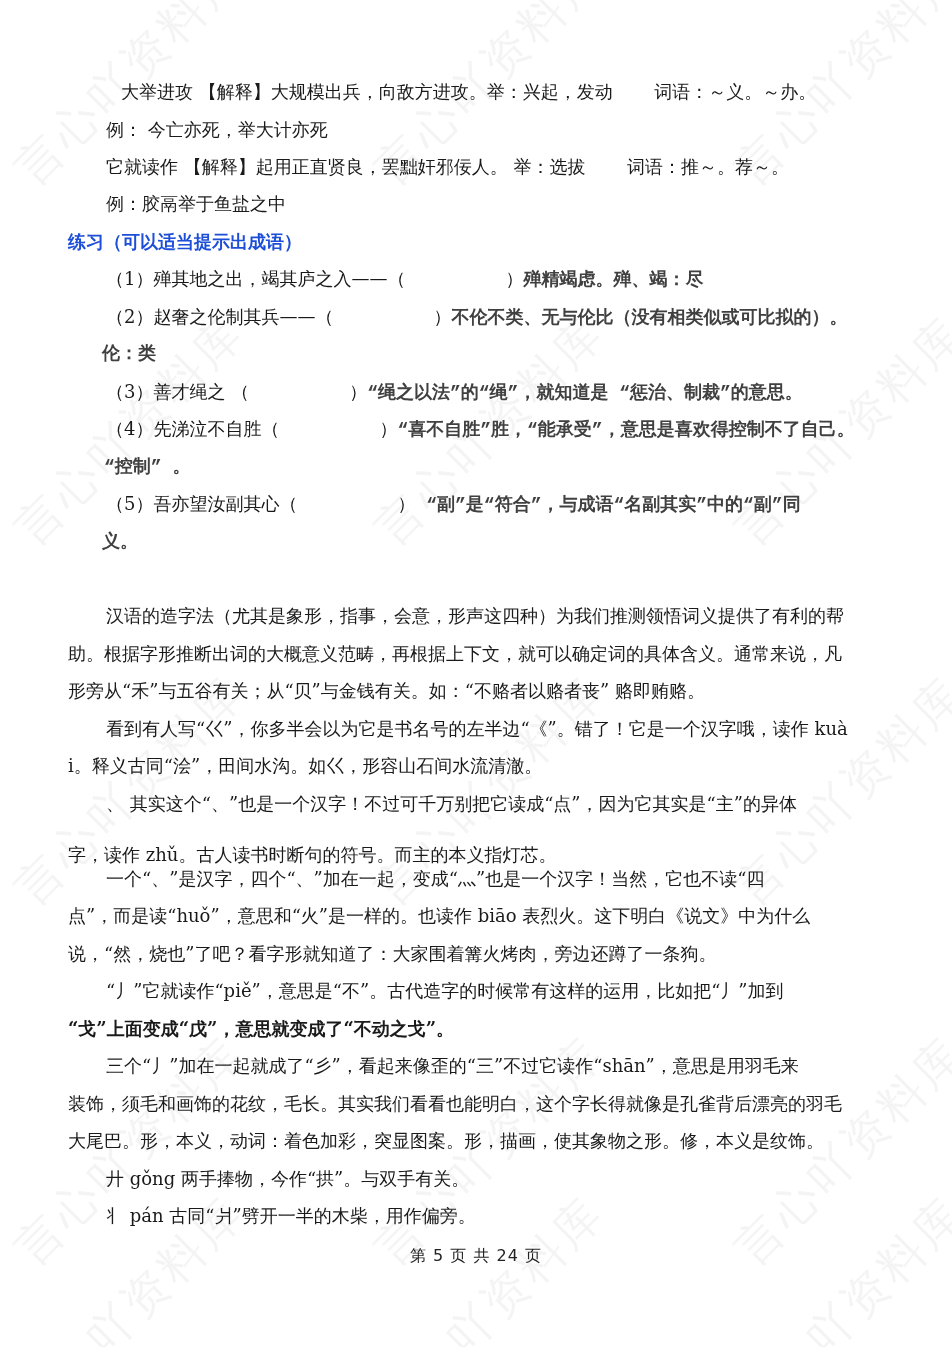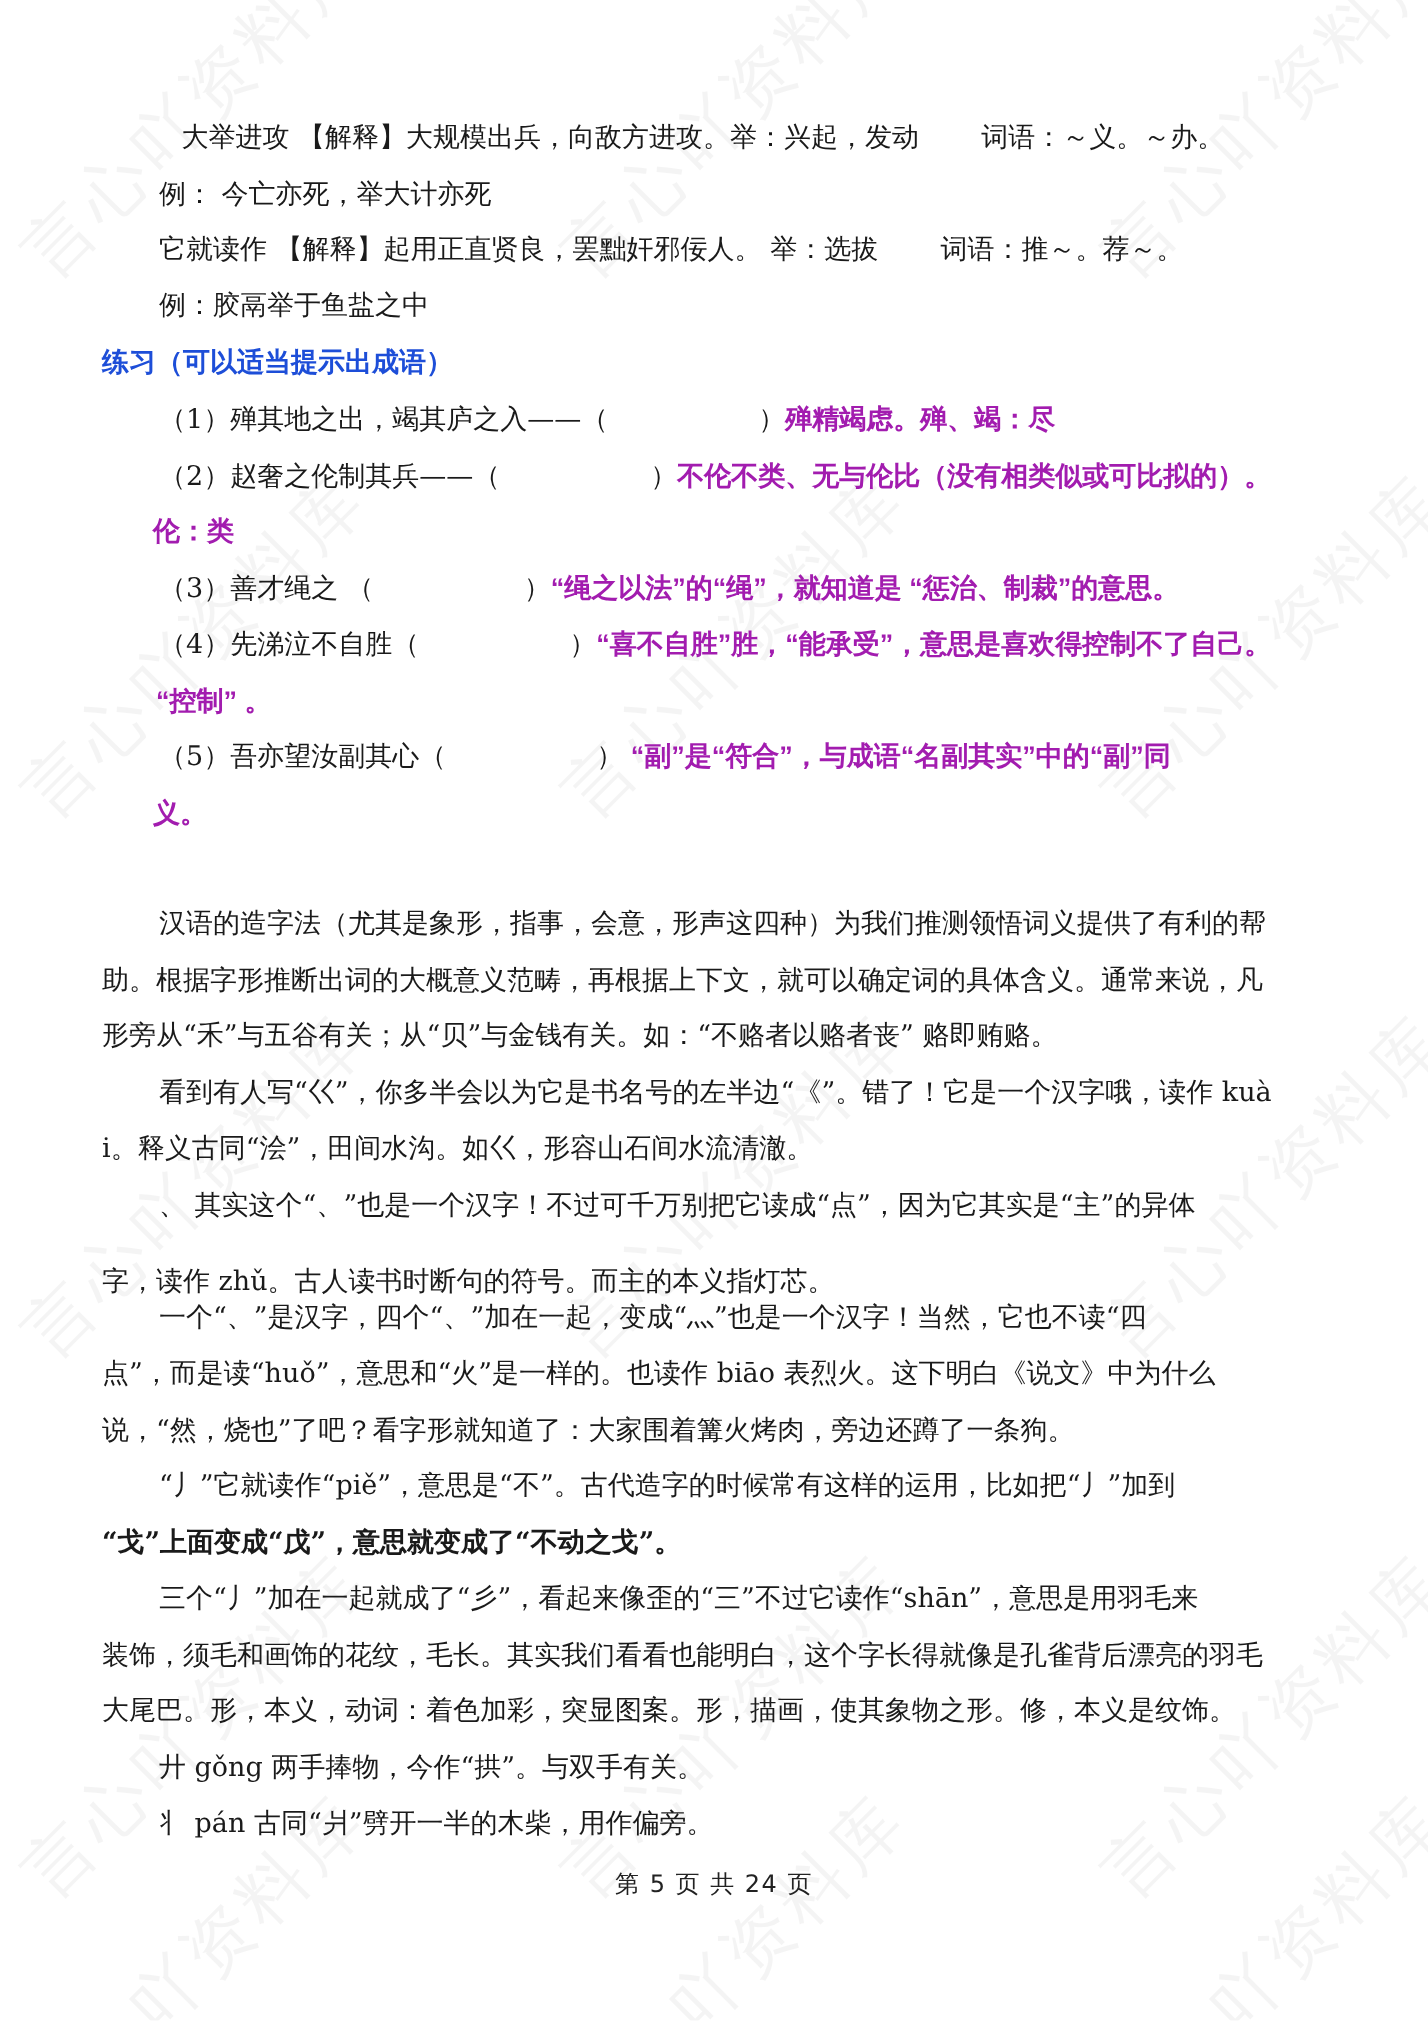--- a/index.html
+++ b/index.html
@@ -5,21 +5,21 @@
   html, body { margin: 0; padding: 0; background: #ffffff; }
   body { width: 952px; height: 1347px; position: relative; overflow: hidden;
          font-family: "DejaVu Serif", "Liberation Serif", serif; color: #1a1a1a; }
   .watermarks { position: absolute; inset: 0; pointer-events: none; z-index: 0; }
   .wm { position: absolute; font-family: "DejaVu Sans", sans-serif; font-size: 46px;
         color: rgba(0,0,0,0.045); transform: rotate(-45deg); white-space: nowrap;
         letter-spacing: 4px; }
   .page { position: absolute; inset: 0; z-index: 1; }
   .line { position: absolute; font-size: 18px; line-height: 24px; white-space: nowrap; }
   .red { color: #1d4ed8; font-weight: bold; font-family: "DejaVu Sans", "Liberation Sans", sans-serif; }
-  .bold-blue { color: #a21caf; font-weight: bold; font-family: Liberation Sans, sans-serif; text-align: center; }
+  .bold-blue { color: #404040; font-weight: bold; font-family: Liberation Mono, monospace; text-align: center; }
   .gap { display: inline-block; }
   .footer { position: absolute; top: 1246px; left: 0; width: 952px; text-align: center;
             font-size: 16px; font-family: "DejaVu Sans", sans-serif; color: #222; letter-spacing: 1px; }
   .justify { position: absolute; font-size: 18px; line-height: 24px; white-space: nowrap; }
 </style>
 </head>
 <body>
 
 <div class="watermarks">
   <div class="wm" style="left:-20px; top:40px;">言心吖资料库</div>

